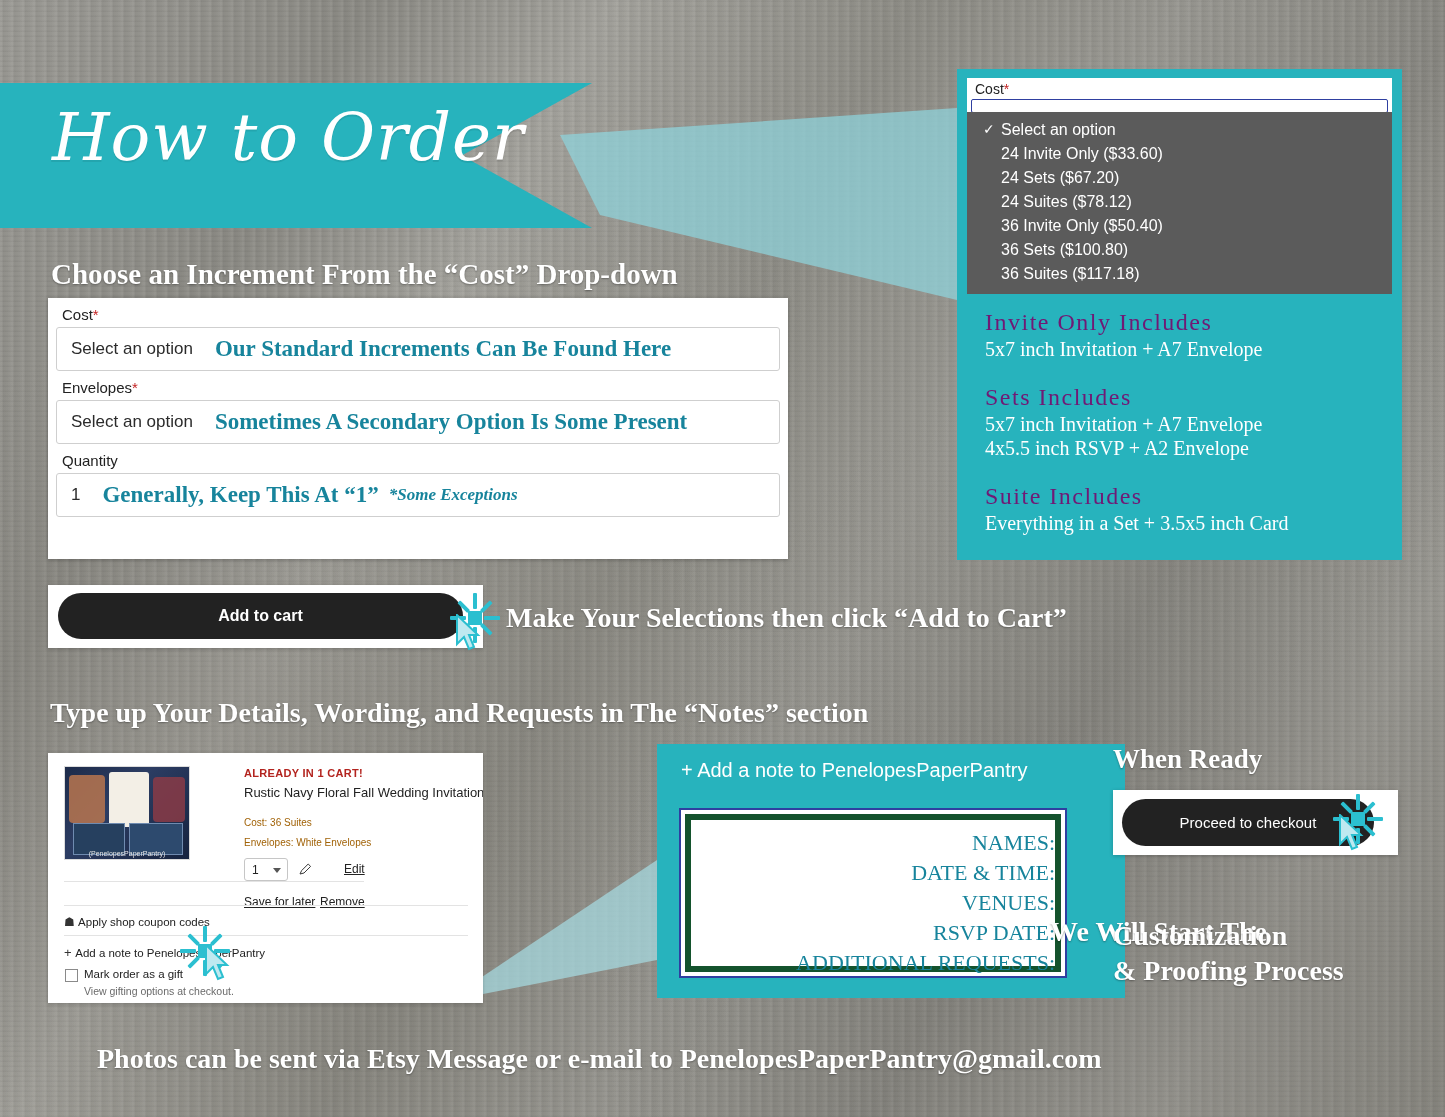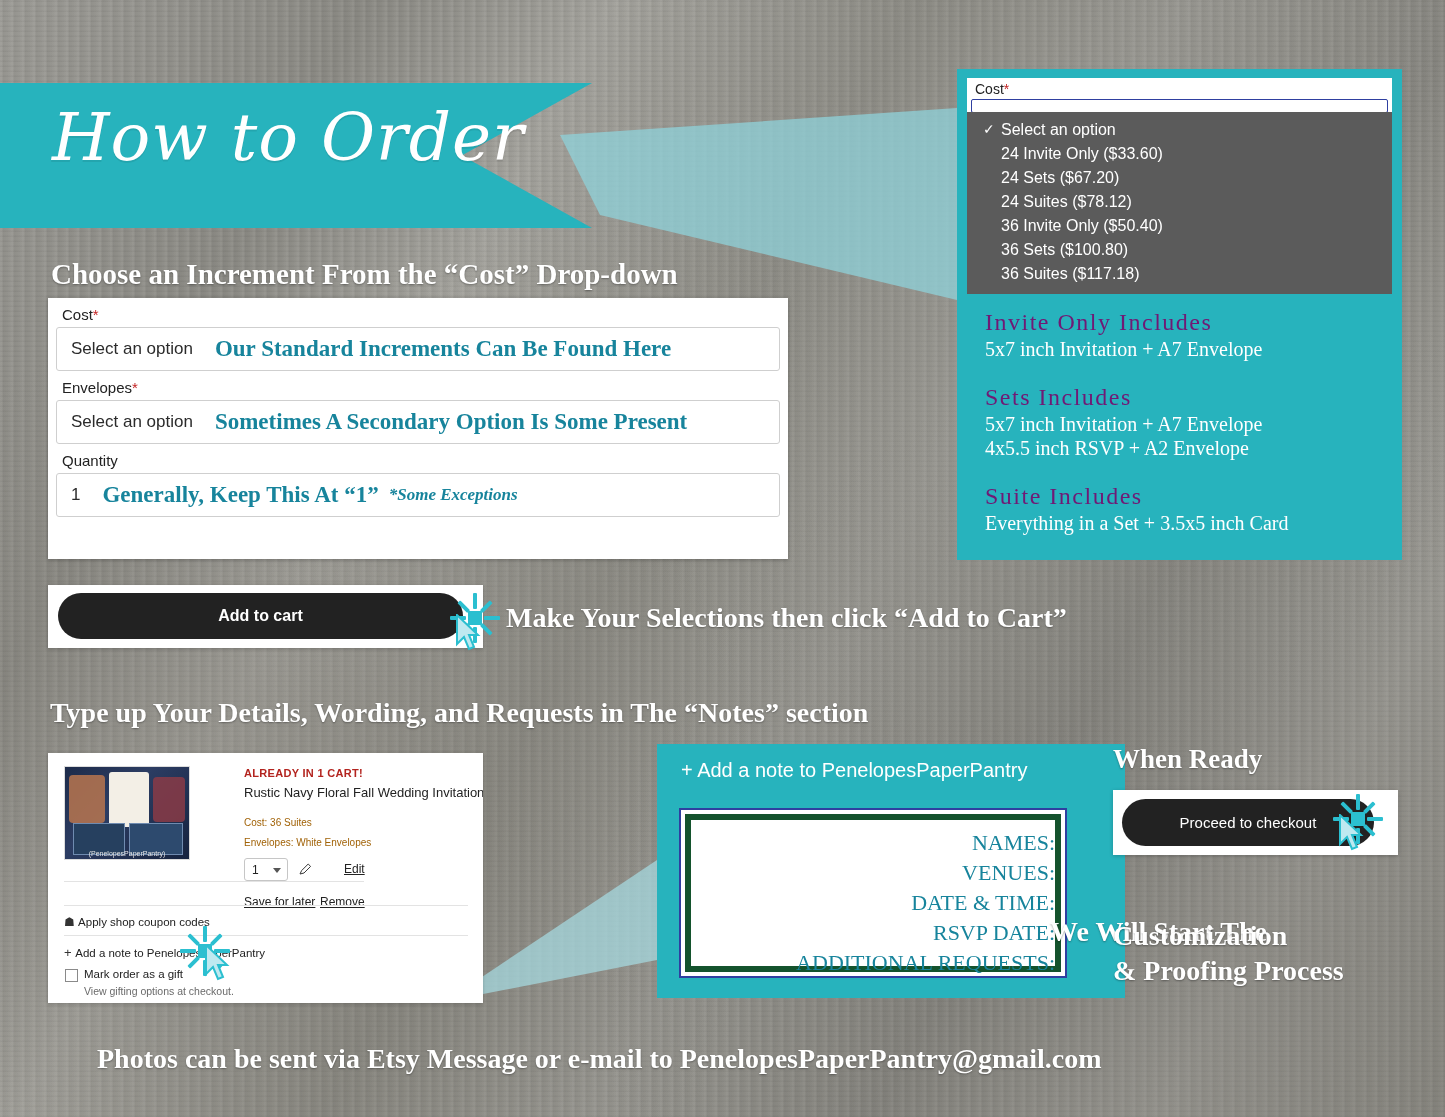--- a/index.html
+++ b/index.html
@@ -517,22 +517,22 @@
 </svg>
 
 <div class="layer" id="notes-panel">
   <div id="notes-head">
     <span>+</span>
     <span>Add a note to PenelopesPaperPantry</span>
   </div>
   <div id="notes-white">
     <div id="notes-inner">
       <div class="note-line">NAMES:</div>
+      <div class="note-line">DATE &amp; TIME:</div>
       <div class="note-line">VENUES:</div>
-      <div class="note-line">DATE &amp; TIME:</div>
       <div class="note-line">RSVP DATE:</div>
       <div class="note-line">ADDITIONAL REQUESTS:</div>
     </div>
   </div>
 </div>
 
 <div class="layer headline" id="head-4">When Ready</div>
 <div class="layer" id="checkout-card">
   <div id="checkout-btn">Proceed to checkout</div>
 </div>

